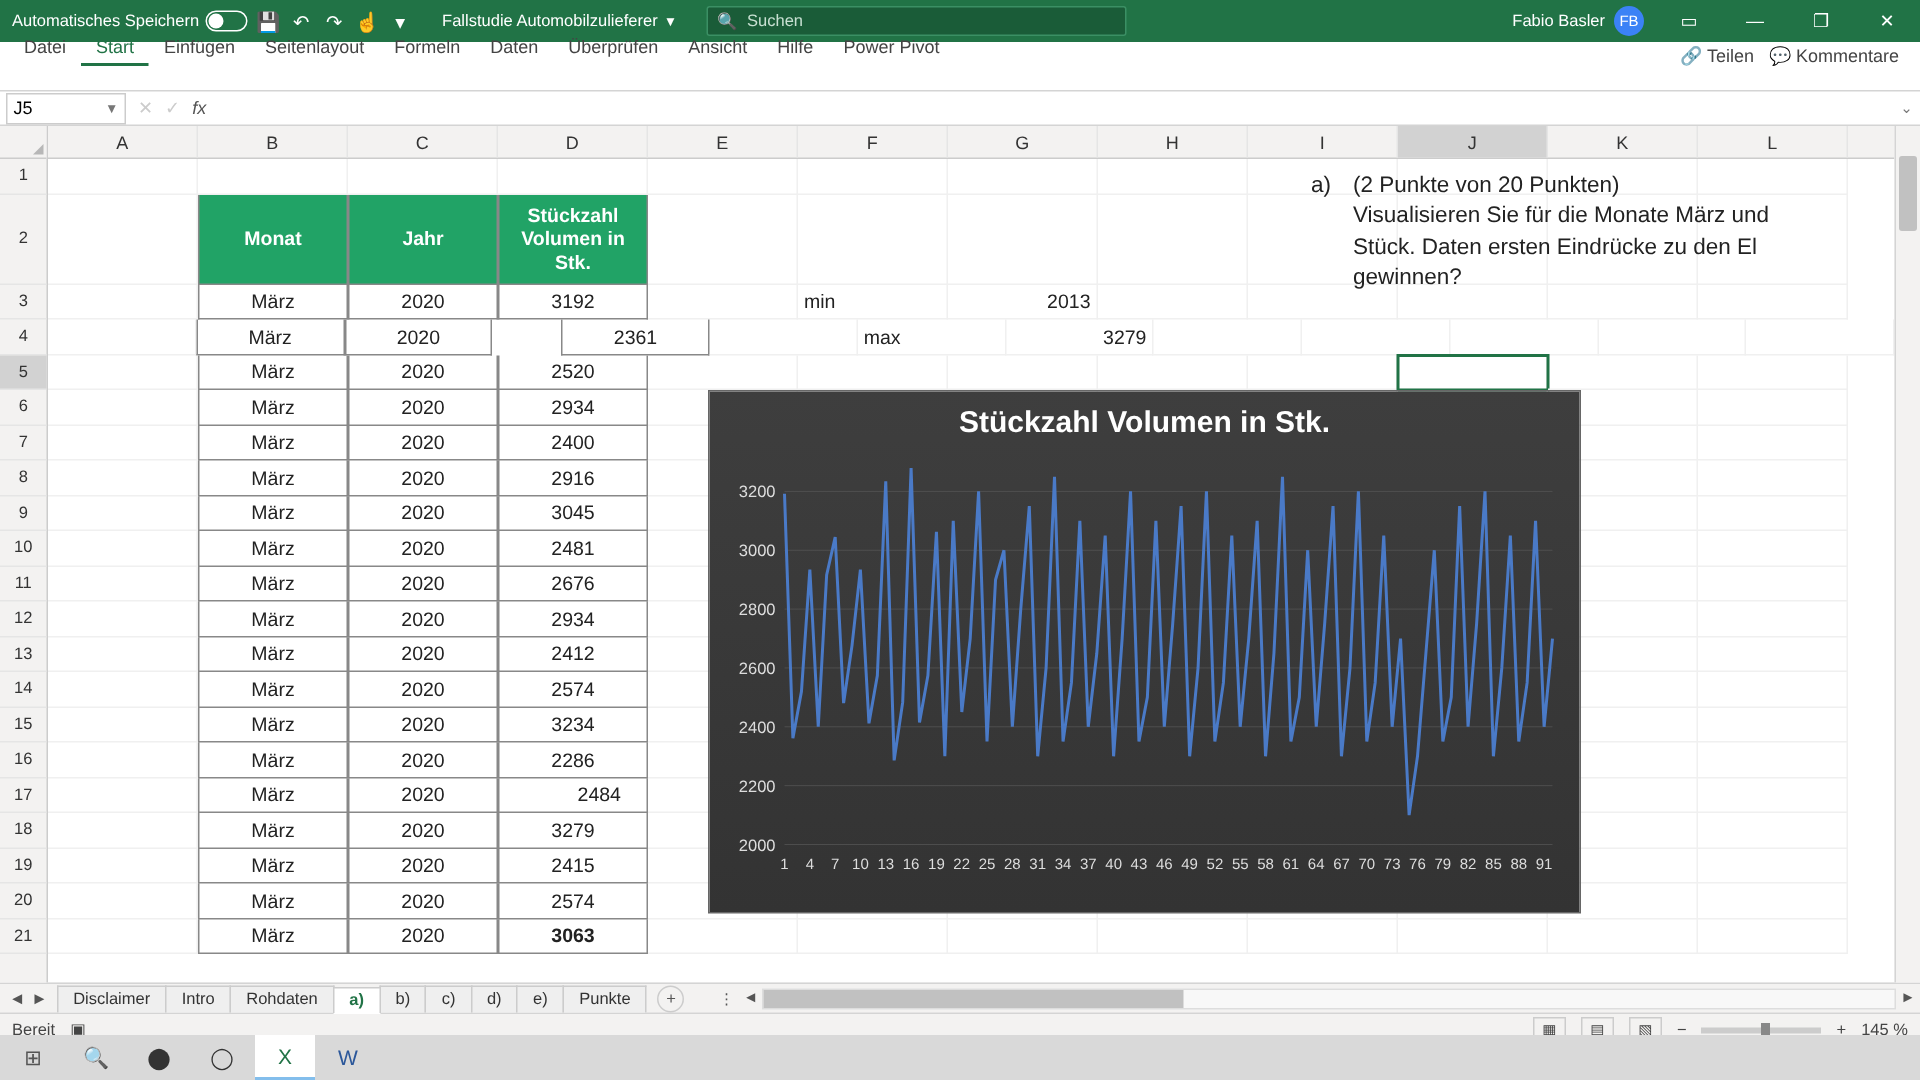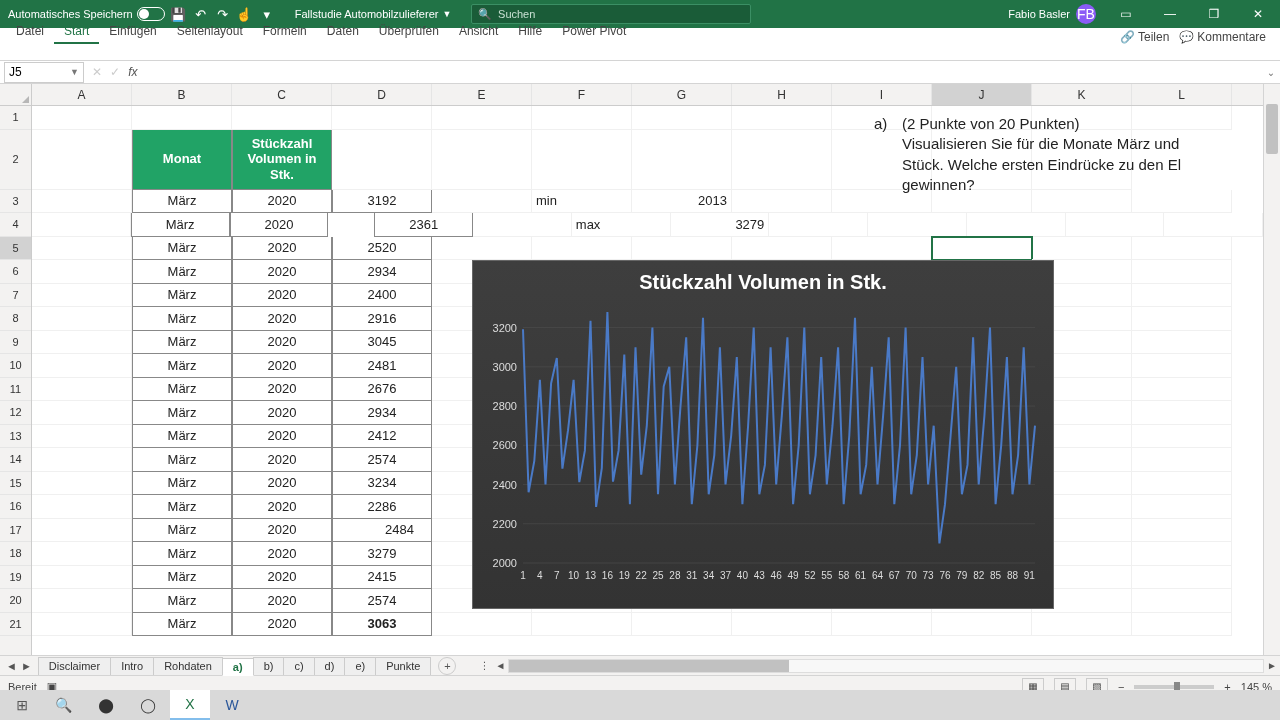--- a/index.html
+++ b/index.html
@@ -9,21 +9,21 @@
 .titlebar { height: 28px; background: #217346; display: flex; align-items: center; color: #fff; font-size: 11px; }
 .titlebar .left { display: flex; align-items: center; gap: 6px; padding-left: 8px; }
 .autosave-toggle { display: flex; align-items: center; gap: 4px; }
 .toggle-switch { width: 28px; height: 14px; border: 1px solid #fff; border-radius: 8px; position: relative; }
 .toggle-switch::after { content: ""; position: absolute; left: 1px; top: 1px; width: 10px; height: 10px; border-radius: 50%; background: #fff; }
 .qat-icon { width: 16px; height: 16px; display: flex; align-items: center; justify-content: center; color: #fff; font-size: 13px; }
 .titlebar .docname { flex: 0 0 auto; margin-left: 20px; display: flex; align-items: center; gap: 4px; }
 .titlebar .search { margin-left: 20px; width: 280px; height: 20px; background: #1a5c38; border: 1px solid #3b8f64; border-radius: 2px; display: flex; align-items: center; padding: 0 6px; gap: 6px; color: #c8e0d2; font-size: 11px; }
 .titlebar .spacer { flex: 1; }
 .titlebar .user { display: flex; align-items: center; gap: 6px; margin-right: 8px; }
-.avatar { width: 20px; height: 20px; border-radius: 50%; background: #8b5cf6; display: flex; align-items: center; justify-content: center; font-size: 14px; color: #fff; }
+.avatar { width: 20px; height: 20px; border-radius: 50%; background: #3b82f6; display: flex; align-items: center; justify-content: center; font-size: 10px; color: #fff; }
 .winbtn { width: 44px; height: 28px; display: flex; align-items: center; justify-content: center; color: #fff; font-size: 12px; }
 
 
 .ribbon-tabs { height: 26px; background: #fff; border-bottom: 1px solid #d4d4d4; display: flex; align-items: flex-end; padding: 16px 6px; font-size: 12px; }
 .ribbon-tab { padding: 4px 10px; color: #444; cursor: default; }
 .ribbon-tab.active { color: #217346; border-bottom: 2px solid #217346; }
 .ribbon-right { margin-left: auto; display: flex; gap: 10px; padding-right: 8px; color: #444; }
 .ribbon-right span { display:flex; align-items:center; gap:3px; }
 
 
@@ -209,20 +209,21 @@
           <div class="cell" style="width: 100px; height: 23.5px;"></div>
           <div class="cell" style="width: 100px; height: 23.5px;"></div>
           <div class="cell" style="width: 100px; height: 23.5px;"></div>
           <div class="cell" style="width: 100px; height: 23.5px;"></div>
           <div class="cell" style="width: 100px; height: 23.5px;"></div>
           <div class="cell" style="width: 100px; height: 23.5px;"></div>
         </div>
         <div class="gridrow" style="height: 60px;">
           <div class="cell" style="width: 100px; height: 60px;"></div>
           <div class="cell hdr tbl" style="width: 100px; height: 60px;">Monat</div>
+          <div class="cell hdr tbl" style="width: 100px; height: 60px;">Jahr</div>
           <div class="cell hdr tbl" style="width: 100px; height: 60px; flex-direction: column; font-size: 13px;">Stückzahl Volumen in Stk.</div>
           <div class="cell" style="width: 100px; height: 60px;"></div>
           <div class="cell" style="width: 100px; height: 60px;"></div>
           <div class="cell" style="width: 100px; height: 60px;"></div>
           <div class="cell" style="width: 100px; height: 60px;"></div>
           <div class="cell" style="width: 100px; height: 60px;"></div>
           <div class="cell" style="width: 100px; height: 60px;"></div>
           <div class="cell" style="width: 100px; height: 60px;"></div>
           <div class="cell" style="width: 100px; height: 60px;"></div>
         </div>
@@ -491,21 +492,21 @@
           <div class="cell" style="width: 100px; height: 23.5px;"></div>
           <div class="cell" style="width: 100px; height: 23.5px;"></div>
           <div class="cell" style="width: 100px; height: 23.5px;"></div>
         </div>
       </div>
 
     <div class="question">
       <span class="q-marker">a)</span>
       <span>(2 Punkte von 20 Punkten)</span><br>
       <span>Visualisieren Sie für die Monate März und</span><br>
-      <span>Stück. Welche ersten Eindrücke zu den El</span><br>
+      <span>Stück. Daten ersten Eindrücke zu den El</span><br>
       <span>gewinnen?</span>
     </div>
 
     <div class="chart">
       <div class="chart-title">Stückzahl Volumen in Stk.</div>
       <svg id="chartsvg" width="582" height="305">
           <line x1="50" y1="265" x2="562" y2="265" stroke="#555" stroke-width="0.5"></line>
           <text x="44" y="269" fill="#ddd" font-size="11" text-anchor="end">2000</text>
           <line x1="50" y1="225.76923076923077" x2="562" y2="225.76923076923077" stroke="#555" stroke-width="0.5"></line>
           <text x="44" y="229.76923076923077" fill="#ddd" font-size="11" text-anchor="end">2200</text>

